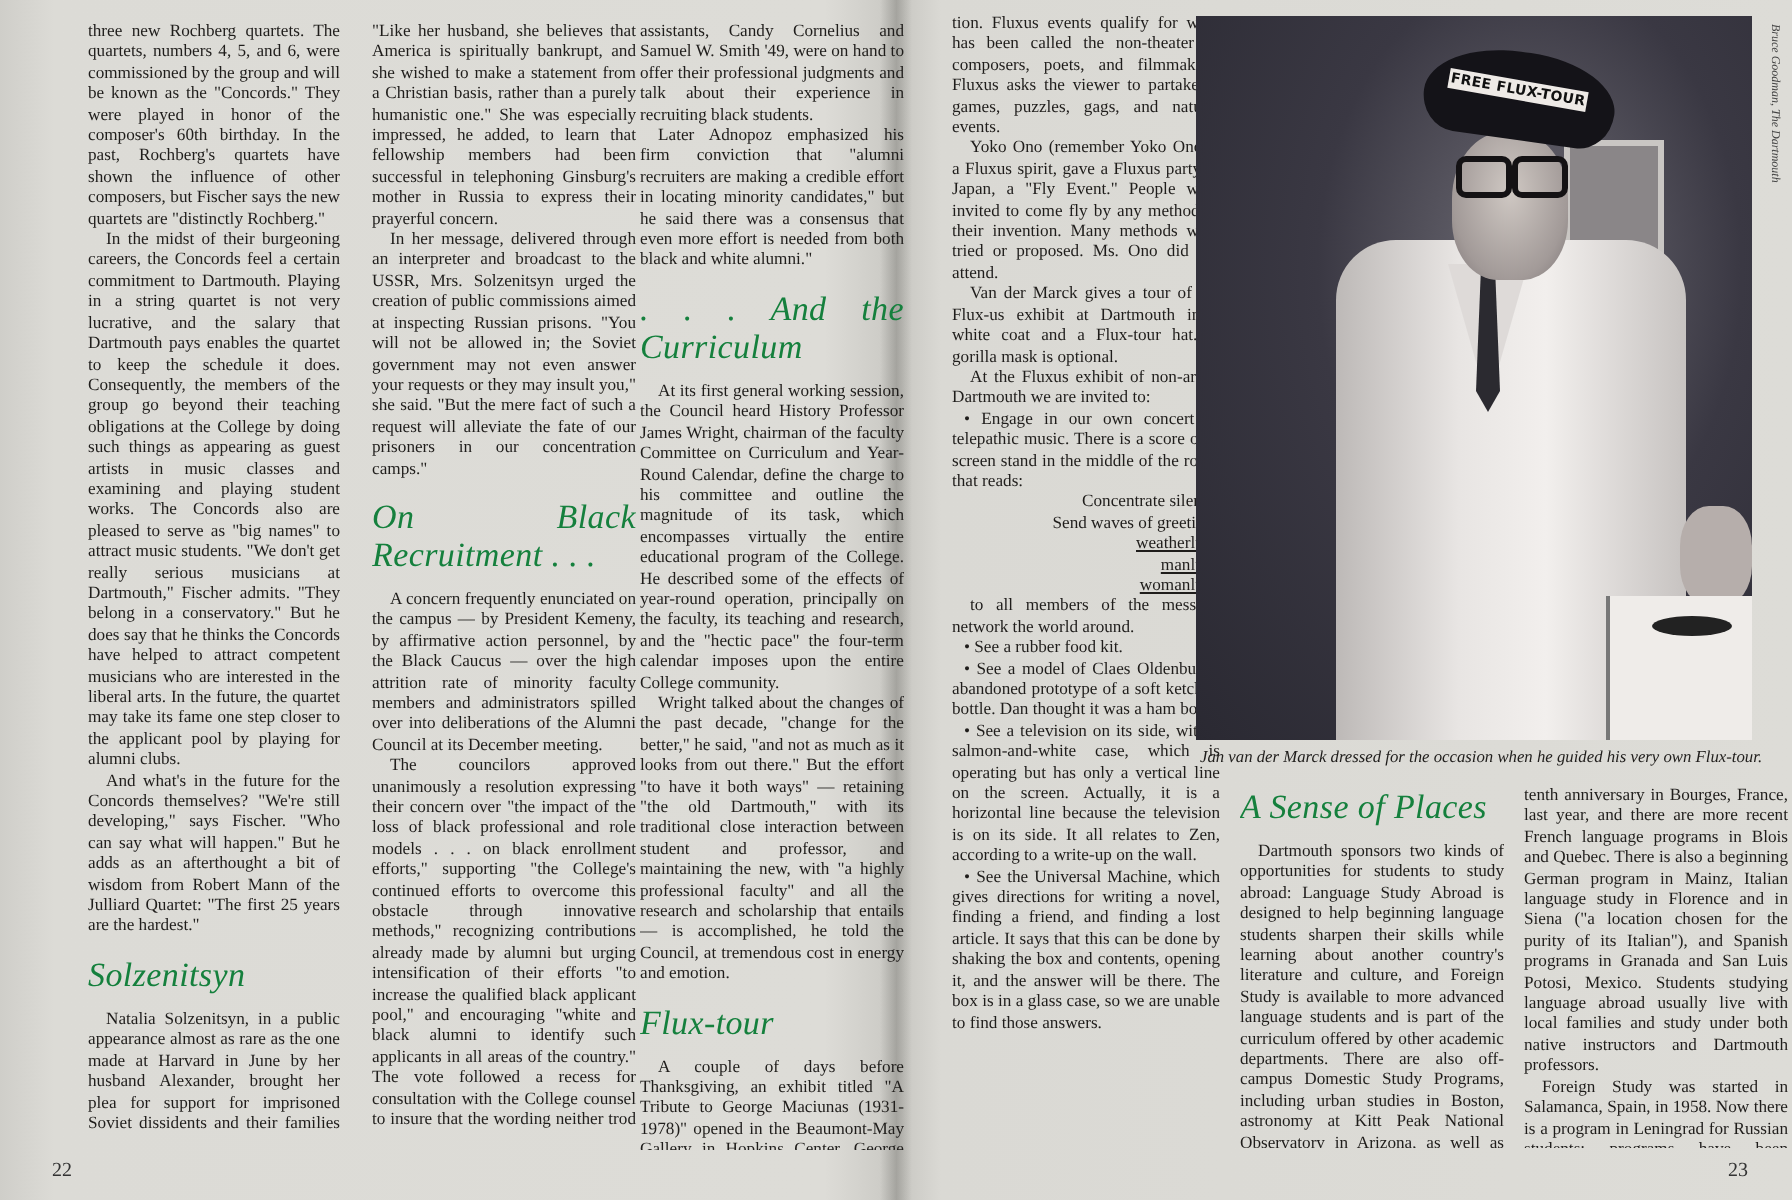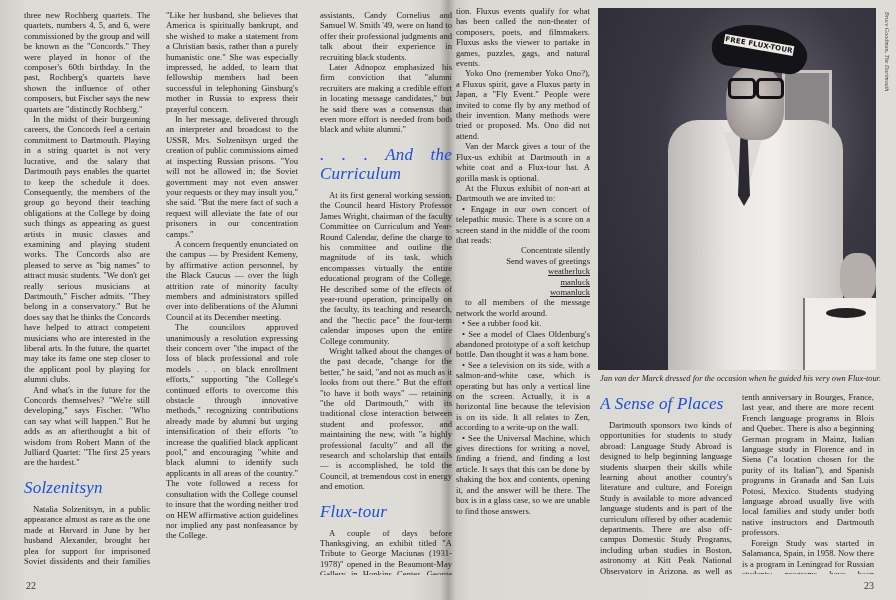--- a/index.html
+++ b/index.html
@@ -16,30 +16,30 @@
   .page-right {
     position:absolute; left:448px; top:0; width:448px; height:600px;
     background:linear-gradient(90deg,#c6c5c0 0%,#dad9d4 5%,#dddcd7 100%);
   }
   .gutter {
     position:absolute; left:440px; top:0; width:16px; height:600px;
     background:linear-gradient(90deg,rgba(0,0,0,0) 0%,rgba(60,60,55,.25) 50%,rgba(0,0,0,0) 100%);
   }
   .col {
     position:absolute; font-size:8.6px; line-height:10.4px;
-    text-align:justify; hyphens:auto; overflow:hidden;
+    text-align:justify; hyphens:auto; overflow:hidden;margin-left:20px;
   }
   .col p { margin:0; text-indent:9px; }
   .col p.noindent { text-indent:0; }
   .col p.bullet { text-indent:6px; }
   .col p.verse { text-indent:0; padding-left:10px; text-align:right; }
   .col p.verse2 { text-indent:0; padding-left:24px; text-align:right;text-decoration:underline; }
   h2 {
     margin:10px 0 7px 0; font-style:italic; font-weight:normal;
-    font-size:17px; line-height:19px; letter-spacing:.2px; color:#1d4ed8;
+    font-size:17px; line-height:19px; letter-spacing:.2px; color:#15803d;
     font-family:"Liberation Serif","DejaVu Serif",serif;
   }
   .folio {
     position:absolute; font-size:10px; color:#333;text-align:center;
   }
   
   .photo {
     position:absolute; left:598px; top:8px; width:278px; height:362px;
     background:radial-gradient(ellipse at 60% 35%,#6d6b74 0%,#3a3843 45%,#2a2932 100%);
     overflow:hidden;
@@ -117,28 +117,29 @@
   <p>In the midst of their burgeoning careers, the Concords feel a certain commitment to Dartmouth. Playing in a string quartet is not very lucrative, and the salary that Dartmouth pays enables the quartet to keep the schedule it does. Consequently, the members of the group go beyond their teaching obligations at the College by doing such things as appearing as guest artists in music classes and examining and playing student works. The Concords also are pleased to serve as "big names" to attract music students. "We don't get really serious musicians at Dartmouth," Fischer admits. "They belong in a conservatory." But he does say that he thinks the Concords have helped to attract competent musicians who are interested in the liberal arts. In the future, the quartet may take its fame one step closer to the applicant pool by playing for alumni clubs.</p>
   <p>And what's in the future for the Concords themselves? "We're still developing," says Fischer. "Who can say what will happen." But he adds as an afterthought a bit of wisdom from Robert Mann of the Julliard Quartet: "The first 25 years are the hardest."</p>
   <h2>Solzenitsyn</h2>
   <p>Natalia Solzenitsyn, in a public appearance almost as rare as the one made at Harvard in June by her husband Alexander, brought her plea for support for imprisoned Soviet dissidents and their families to an audience of 1,600 in Thompson Arena late in November.</p>
 
 </div>
 
 <div class="col" style="left:166px; top:10px; width:132px; height:555px;">
   <p class="noindent">"Like her husband, she believes that America is spiritually bankrupt, and she wished to make a statement from a Christian basis, rather than a purely humanistic one." She was especially impressed, he added, to learn that fellowship members had been successful in telephoning Ginsburg's mother in Russia to express their prayerful concern.</p>
   <p>In her message, delivered through an interpreter and broadcast to the USSR, Mrs. Solzenitsyn urged the creation of public commissions aimed at inspecting Russian prisons. "You will not be allowed in; the Soviet government may not even answer your requests or they may insult you," she said. "But the mere fact of such a request will alleviate the fate of our prisoners in our concentration camps."</p>
+  <h2>On Black Recruitment . . .</h2>
   <p>A concern frequently enunciated on the campus — by President Kemeny, by affirmative action personnel, by the Black Caucus — over the high attrition rate of minority faculty members and administrators spilled over into deliberations of the Alumni Council at its December meeting.</p>
   <p>The councilors approved unanimously a resolution expressing their concern over "the impact of the loss of black professional and role models . . . on black enrollment efforts," supporting "the College's continued efforts to overcome this obstacle through innovative methods," recognizing contributions already made by alumni but urging intensification of their efforts "to increase the qualified black applicant pool," and encouraging "white and black alumni to identify such applicants in all areas of the country." The vote followed a recess for consultation with the College counsel to insure that the wording neither trod on HEW affirmative action guidelines nor implied any past nonfeasance by the College.</p>
 
 </div>
 
-<div class="col" style="left:320px; top:10px; width:132px; height:565px;">
+<div class="col" style="left:300px; top:10px; width:132px; height:565px;">
   <p class="noindent">assistants, Candy Cornelius and Samuel W. Smith '49, were on hand to offer their professional judgments and talk about their experience in recruiting black students.</p>
-  <p>Later Adnopoz emphasized his firm conviction that "alumni recruiters are making a credible effort in locating message candidates," but he said there was a consensus that even more effort is needed from both black and white alumni."</p>
+  <p>Later Adnopoz emphasized his firm conviction that "alumni recruiters are making a credible effort in locating minority candidates," but he said there was a consensus that even more effort is needed from both black and white alumni."</p>
   <h2>. . . And the Curriculum</h2>
   <p>At its first general working session, the Council heard History Professor James Wright, chairman of the faculty Committee on Curriculum and Year-Round Calendar, define the charge to his committee and outline the magnitude of its task, which encompasses virtually the entire educational program of the College. He described some of the effects of year-round operation, principally on the faculty, its teaching and research, and the "hectic pace" the four-term calendar imposes upon the entire College community.</p>
   <p>Wright talked about the changes of the past decade, "change for the better," he said, "and not as much as it looks from out there." But the effort "to have it both ways" — retaining "the old Dartmouth," with its traditional close interaction between student and professor, and maintaining the new, with "a highly professional faculty" and all the research and scholarship that entails — is accomplished, he told the Council, at tremendous cost in energy and emotion.</p>
   <h2>Flux-tour</h2>
   <p>A couple of days before Thanksgiving, an exhibit titled "A Tribute to George Maciunas (1931-1978)" opened in the Beaumont-May Gallery in Hopkins Center. George Maciunas was the founder of a movement called Fluxus. The exhibit was still there shortly before Christmas, and as a relief from her workaday duties, Ms. G., our most impressionable reporter, went to have a look. Here are her notes:</p>
 
 </div>
 
 <div class="folio" style="left:26px; top:580px;">22</div>
 

